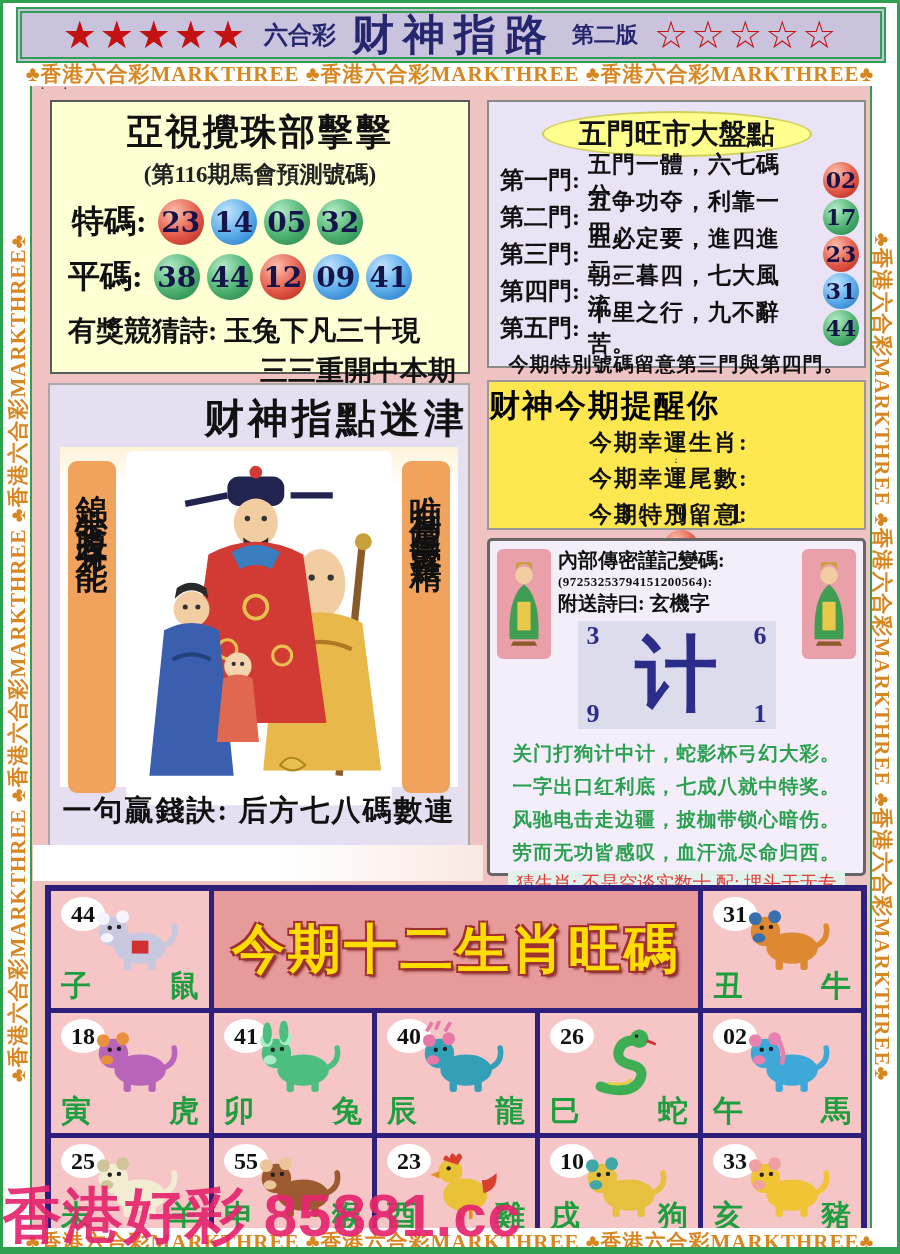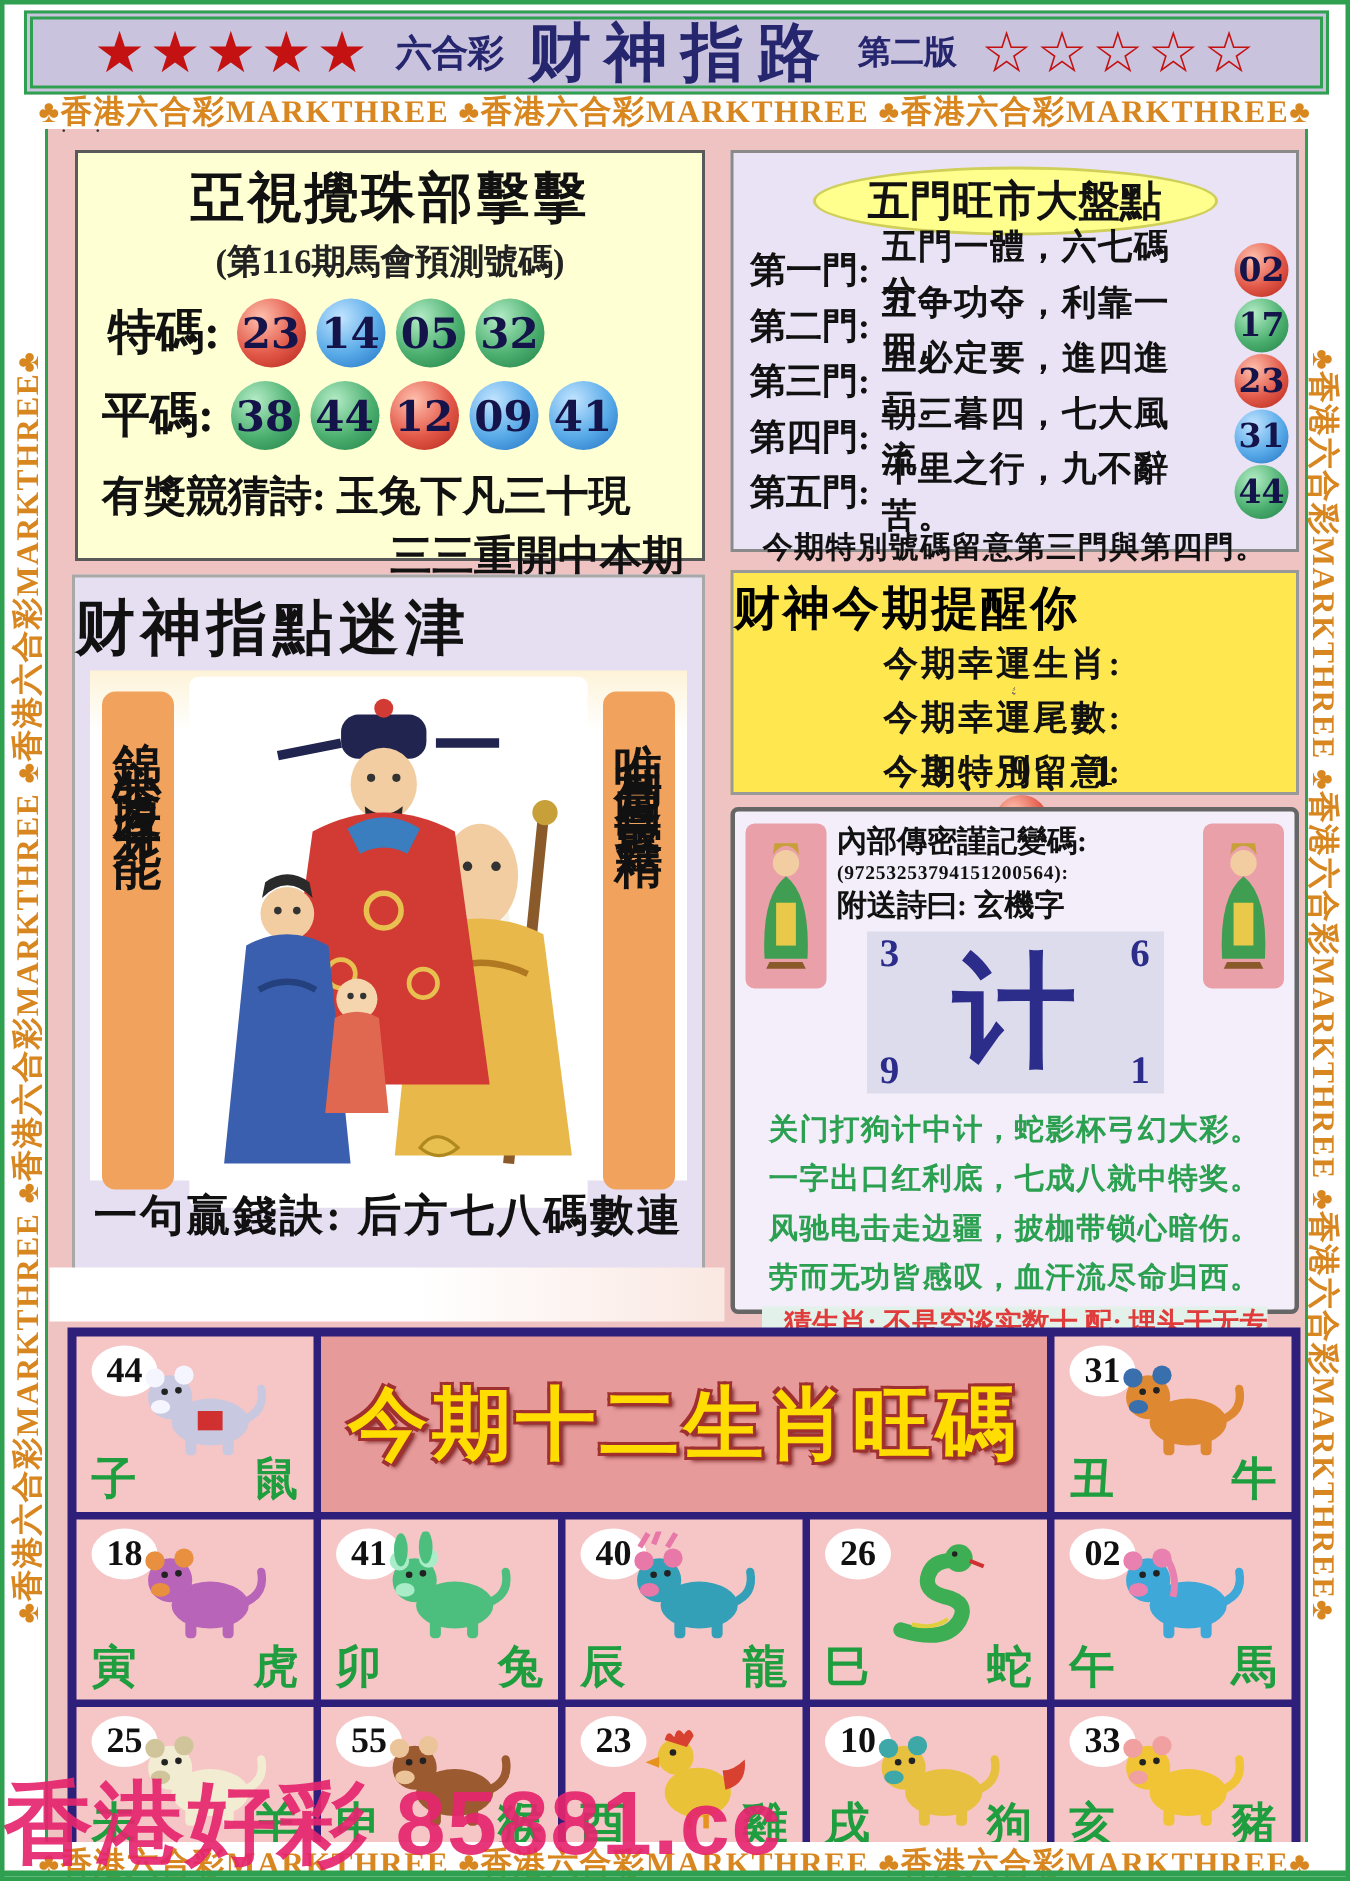--- a/index.html
+++ b/index.html
@@ -68,25 +68,25 @@
   .sec-text{margin:6px 68px 0;color:#111;}
   .sec-l1{font-size:20px;font-weight:bold;}
   .sec-l2{font-size:13px;font-weight:bold;letter-spacing:.5px;}
   .sec-l3{font-size:20px;font-weight:bold;}
   .ji-box{width:198px;height:108px;background:#dcdcec;margin:4px auto 0;position:relative;}
   .ji-char{font-size:82px;color:#2c2c8a;font-weight:bold;text-align:center;line-height:108px;}
   .ji-c{position:absolute;font-size:26px;color:#2c2c8a;font-weight:bold;}
   .ji-tl{left:9px;top:0px;} .ji-tr{right:9px;top:0px;} .ji-bl{left:9px;bottom:0px;} .ji-br{right:9px;bottom:0px;}
   .g-poem{margin:8px 6px 0;text-align:center;}
   .g-poem p{margin:0;font-size:19.5px;font-weight:bold;color:#2aa050;line-height:33px;letter-spacing:1px;}
-  .r-line{display:block;text-align:right;font-size:18.5px;font-weight:bold;color:#e03c3c;line-height:25px;
+  .r-line{display:block;text-align:center;font-size:18.5px;font-weight:normal;color:#e03c3c;line-height:25px;
           background:#e2f1e9;margin:2px 18px 0;}
   
   #box-caishen{left:48px;top:383px;width:422px;height:492px;background:#e6def1;border:2px solid #a8a8a8;}
-  .cs-title{font-size:40px;font-weight:bold;text-align:left;margin-top:6px;letter-spacing:4px;color:#111;}
+  .cs-title{font-size:40px;font-weight:bold;text-align:right;margin-top:6px;letter-spacing:4px;color:#111;}
   .cs-stage{position:absolute;left:10px;right:10px;top:62px;bottom:86px;
             background:linear-gradient(#fdf3d8,#ffffff 12%,#ffffff);}
   .couplet{position:absolute;top:14px;width:48px;height:332px;background:#f1a25c;border-radius:9px;
            display:flex;justify-content:center;}
   .couplet.l{left:8px;} .couplet.r{right:8px;}
   .couplet span{writing-mode:vertical-rl;text-orientation:upright;font-size:32px;font-weight:bold;
                 color:#111;letter-spacing:11px;margin-top:8px;}
   .painting{position:absolute;left:62px;right:62px;top:2px;bottom:2px;}
   .cs-footer{position:absolute;bottom:42px;width:100%;text-align:center;font-size:29px;font-weight:bold;color:#111;letter-spacing:2px;}
   #white-strip{position:absolute;left:33px;top:845px;width:450px;height:36px;z-index:8;

